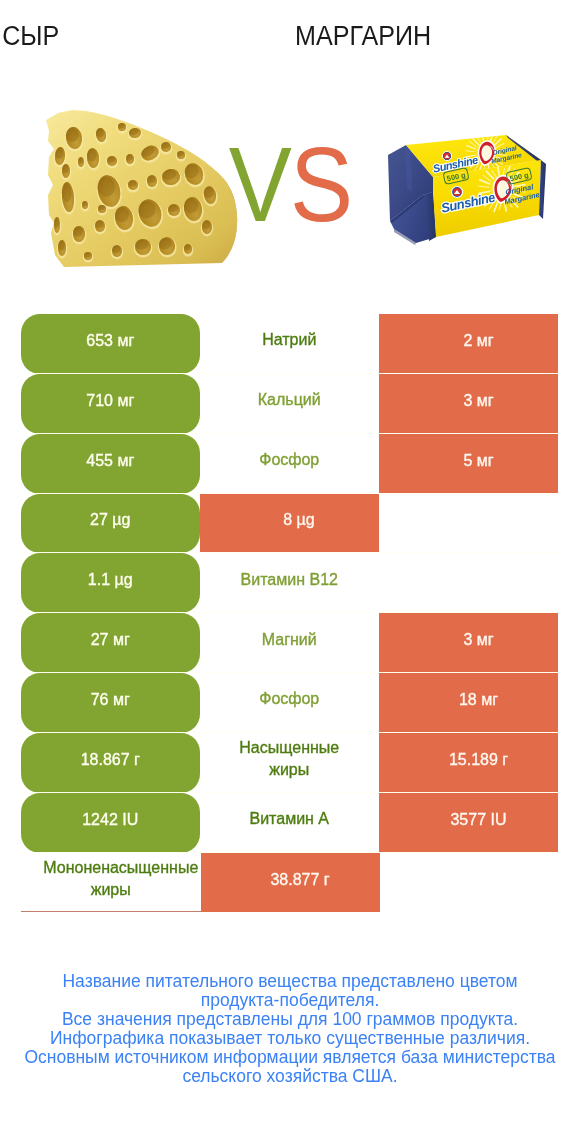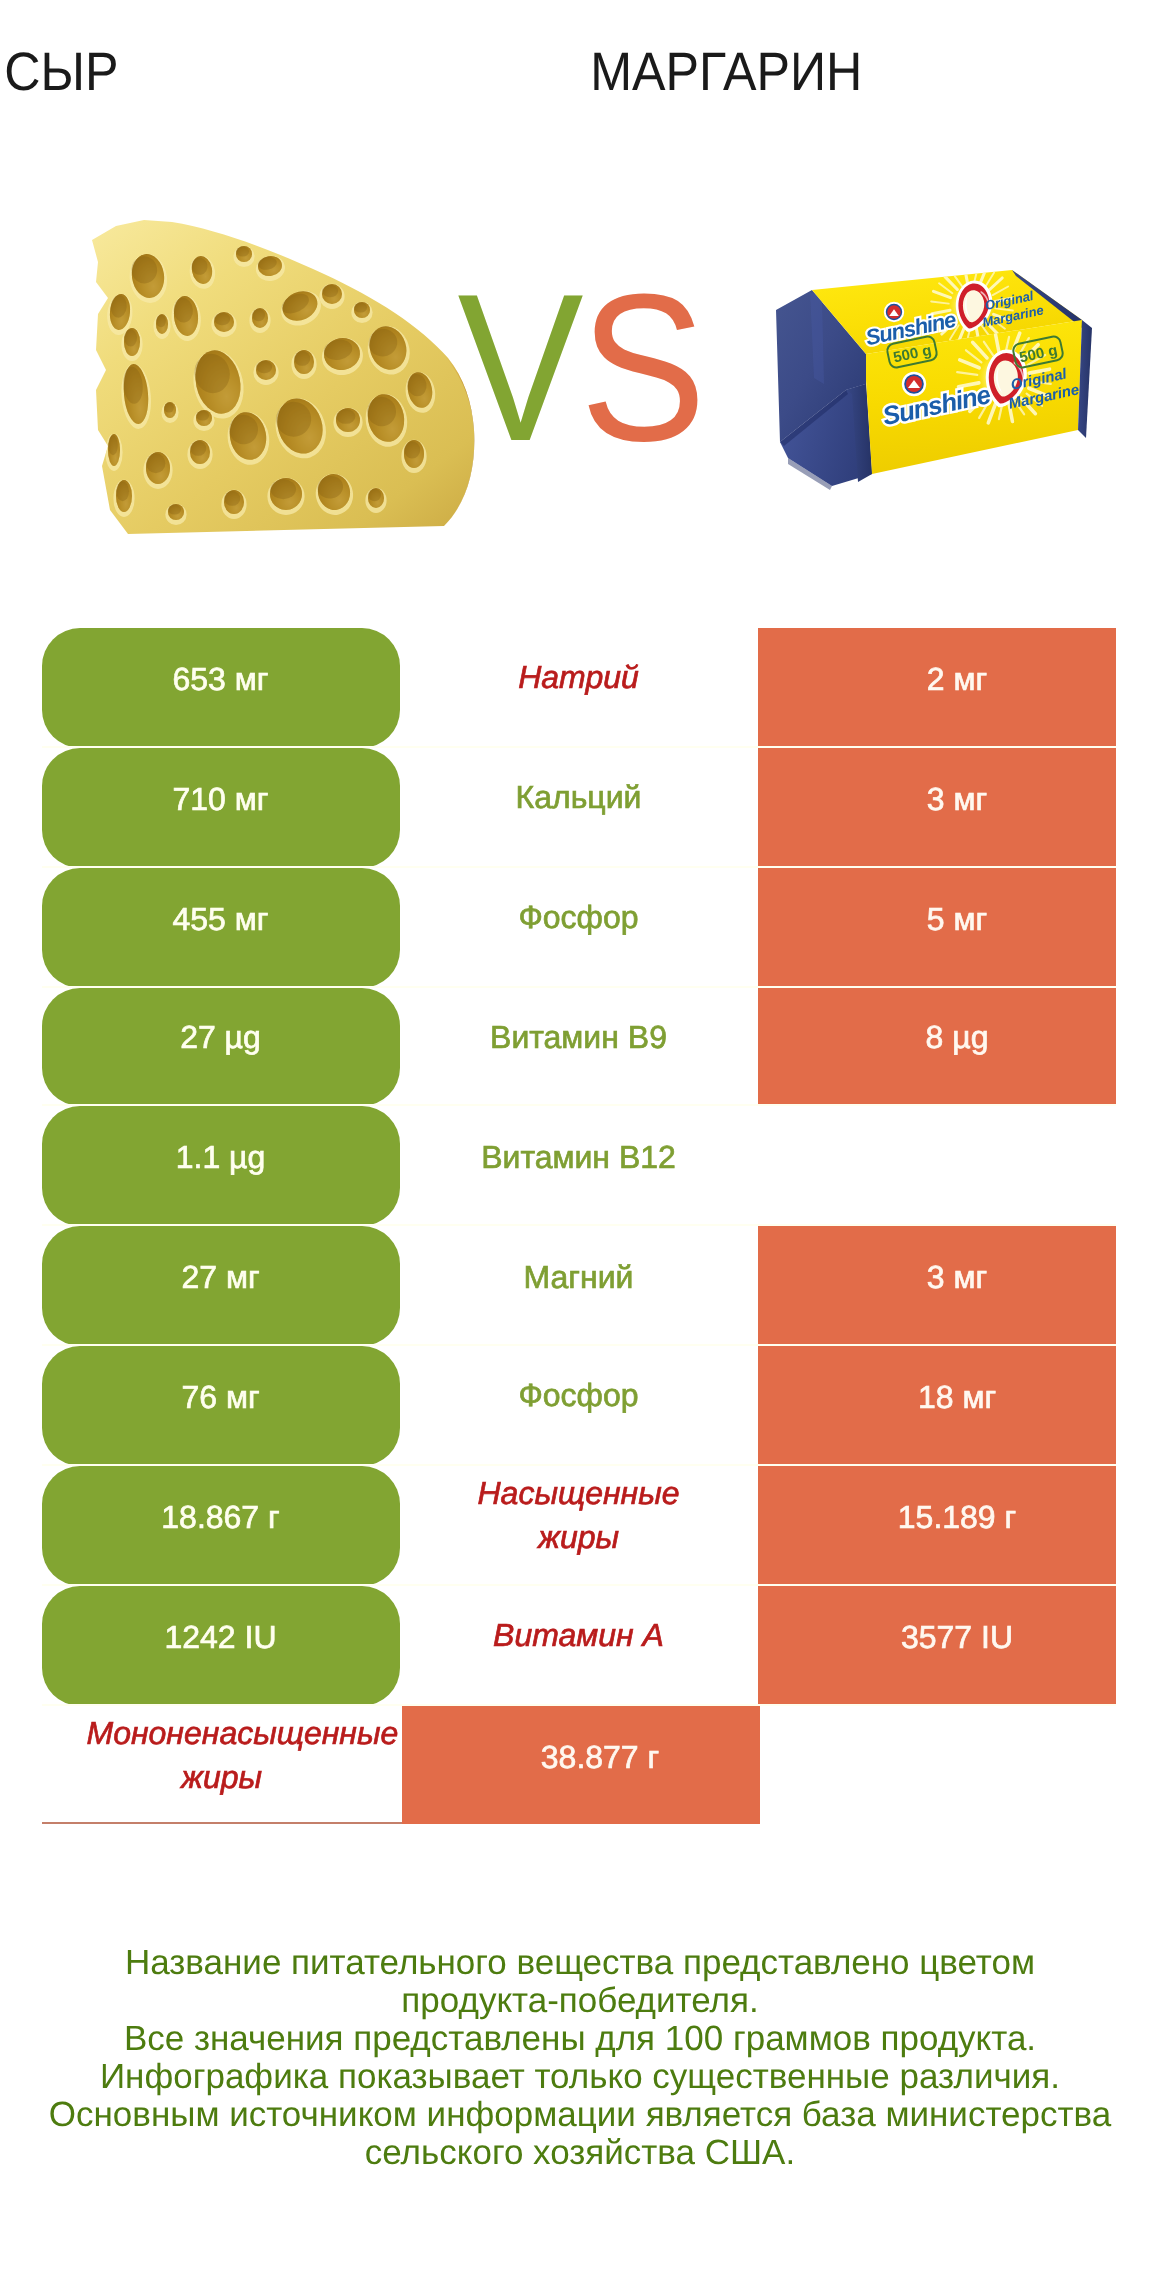--- a/index.html
+++ b/index.html
@@ -24,25 +24,25 @@
 
   
   .table{position:absolute;left:21px;top:314px;width:537px;}
   .row{position:relative;height:59.85px;display:flex;}
   .row+.row{border-top:1px solid #fffff0;margin-top:-1px;}
   .cell{box-sizing:border-box;display:flex;align-items:center;justify-content:center;text-align:center;font-size:16px;font-weight:400;padding-bottom:6px;-webkit-text-stroke:0.35px currentColor;}
   .c-left{width:178.5px;color:#ffffef;background:#82a532;border-radius:19px;}
   .c-mid{width:179.5px;background:#fff;border-bottom:1px solid;overflow:visible;}
   .c-right{width:179px;color:#fff8f0;background:#e26c49;padding-left:20px;}
   .w-left .c-mid{color:#7f9f33;border-color:#93ab52;}
-  .w-right .c-mid{color:#b91c1c;border-color:#c47f6a;font-style:italic;}
+  .w-right .c-mid{color:#4d7c0f;border-color:#c47f6a;}
   .midtext{line-height:22px;display:block;width:135px;word-spacing:normal;overflow-wrap:normal;}
 
   
-  .footer{position:absolute;left:20px;top:972px;width:540px;text-align:center;color:#4d7c0f;font-size:17.5px;line-height:19px;}
+  .footer{position:absolute;left:20px;top:972px;width:540px;text-align:center;color:#3b82f6;font-size:17.5px;line-height:19px;}
 </style>
 </head>
 <body>
 
 <div class="page">
 
   <div class="title title-left"><span>СЫР</span></div>
   <div class="title title-right"><span>МАРГАРИН</span></div>
 
   <div class="hero">
@@ -479,23 +479,20 @@
       </div>
       <div class="row w-left">
         <div class="cell c-left">455 мг</div>
         <div class="cell c-mid">
           <span class="midtext">Фосфор</span>
         </div>
         <div class="cell c-right">5 мг</div>
       </div>
       <div class="row w-left">
         <div class="cell c-left">27 µg</div>
-        <div class="cell c-mid">
-          <span class="midtext">Витамин B9</span>
-        </div>
         <div class="cell c-right">8 µg</div>
       </div>
       <div class="row w-left">
         <div class="cell c-left">1.1 µg</div>
         <div class="cell c-mid">
           <span class="midtext">Витамин B12</span>
         </div>
       </div>
       <div class="row w-left">
         <div class="cell c-left">27 мг</div>

